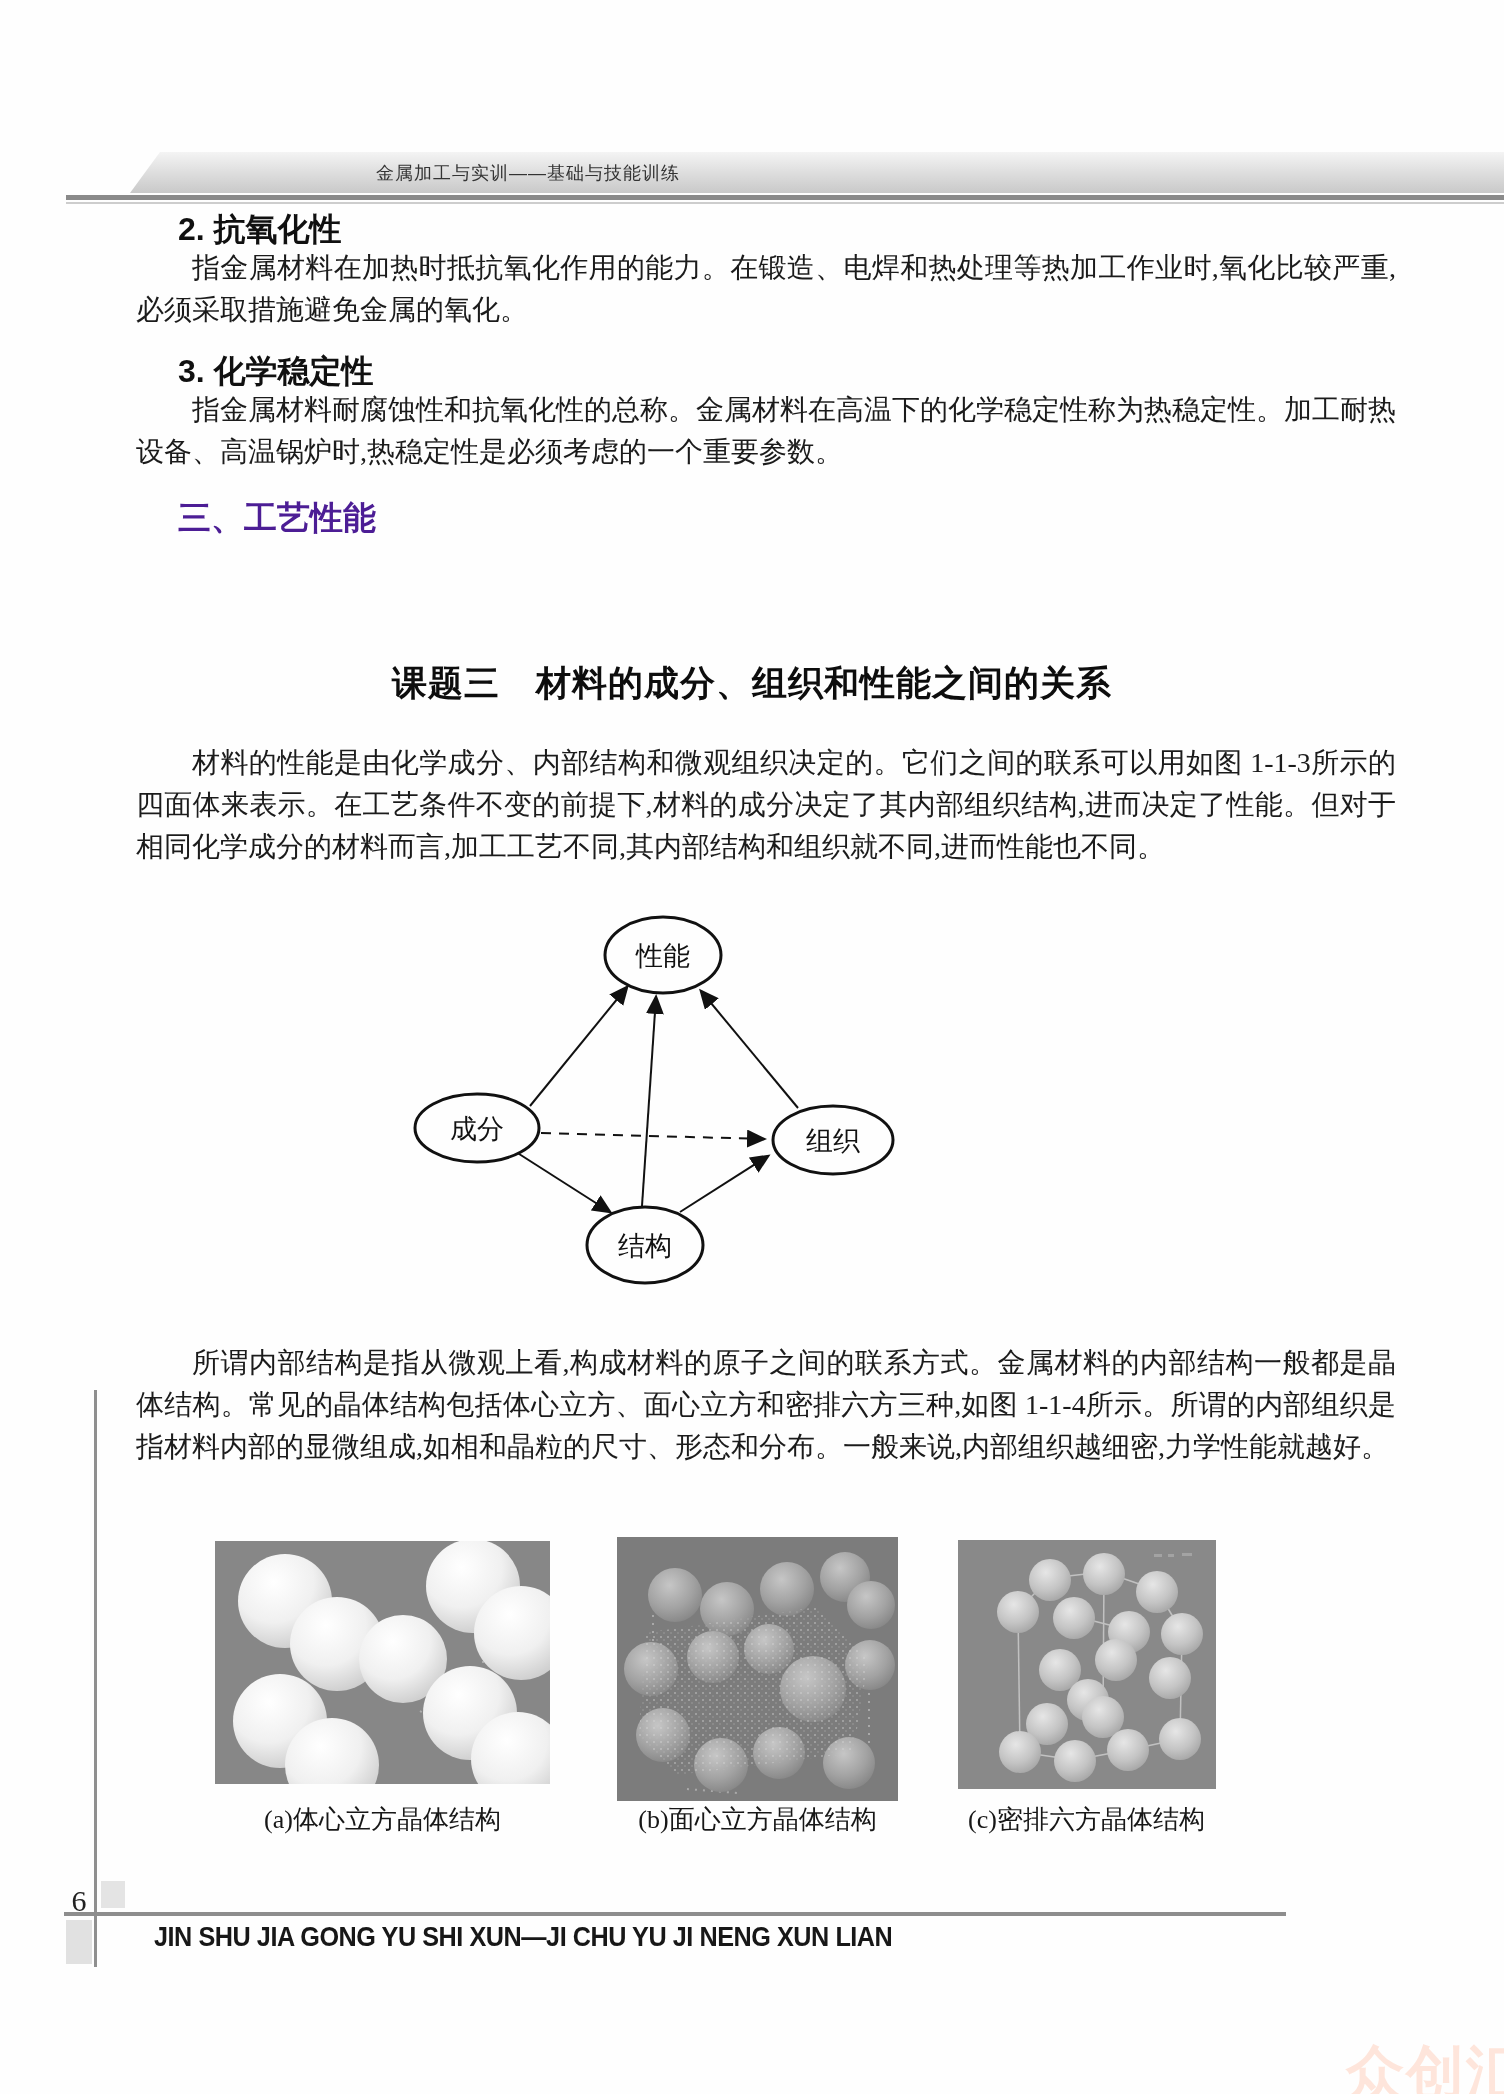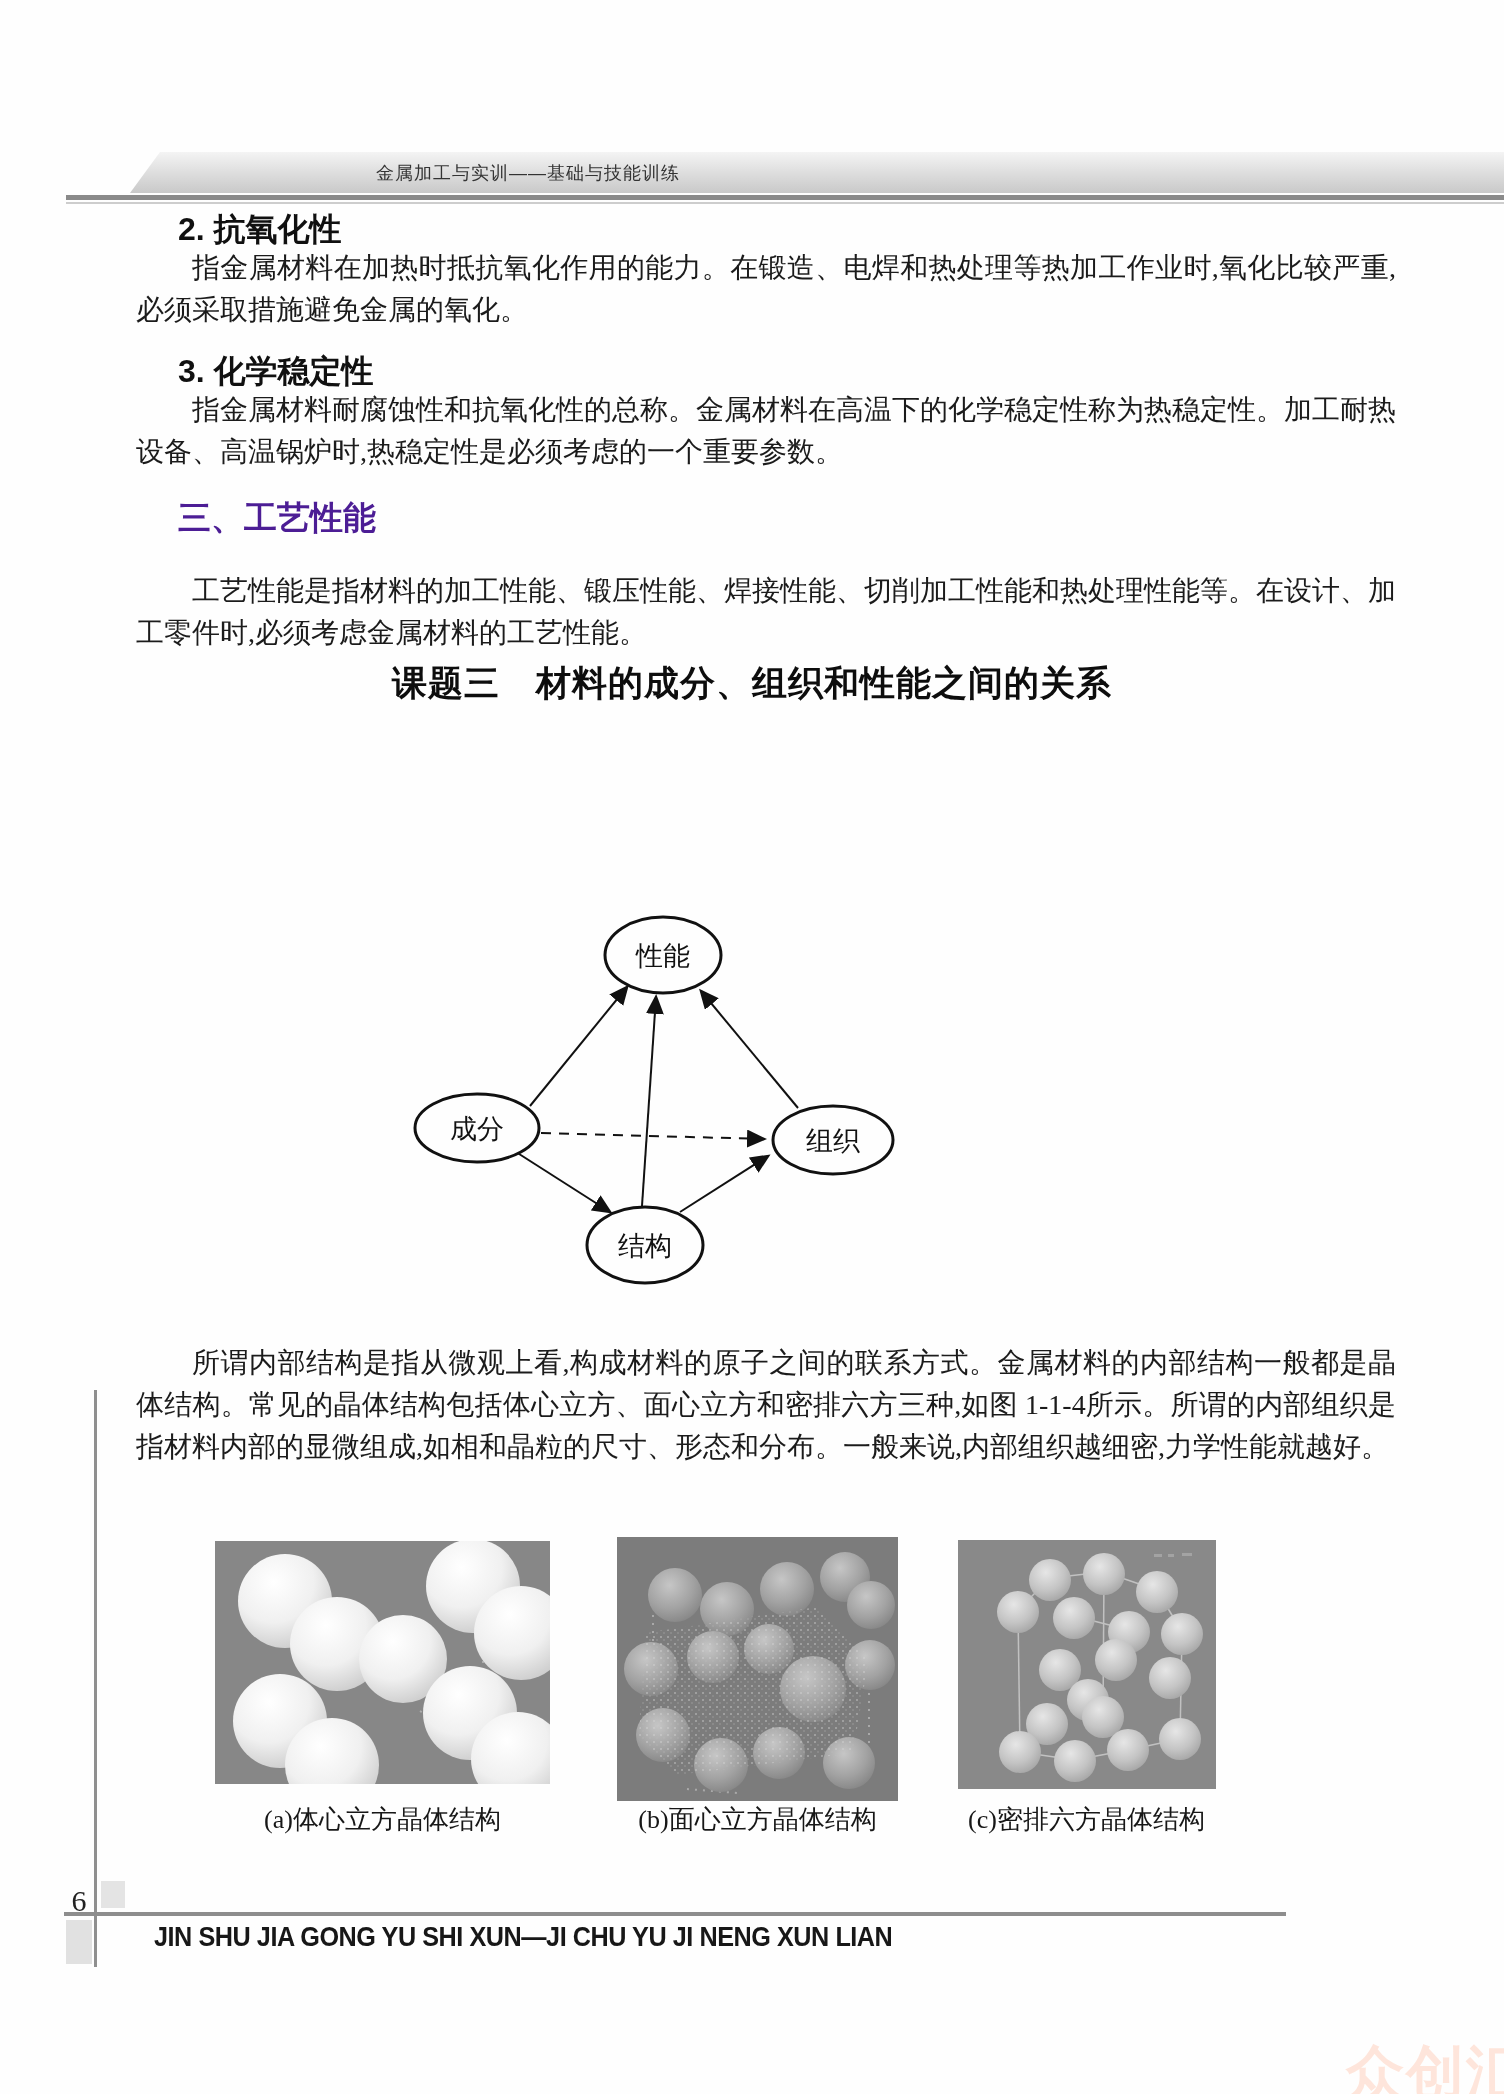--- a/index.html
+++ b/index.html
@@ -72,23 +72,23 @@
   <div class="header-rule-dark"></div>
   <div class="header-rule-light"></div>
 
   <div class="h-num" style="top:208px;">2. 抗氧化性</div>
   <div class="para" style="top:247px;">指金属材料在加热时抵抗氧化作用的能力。在锻造、电焊和热处理等热加工作业时,氧化比较严重,必须采取措施避免金属的氧化。</div>
 
   <div class="h-num" style="top:350px;">3. 化学稳定性</div>
   <div class="para" style="top:389px;">指金属材料耐腐蚀性和抗氧化性的总称。金属材料在高温下的化学稳定性称为热稳定性。加工耐热设备、高温锅炉时,热稳定性是必须考虑的一个重要参数。</div>
 
   <div class="h-big" style="top:496px;">三、工艺性能</div>
-  <div class="para" style="top:570px;">工艺性能是指材料的加工性能、锻压性能、焊接性能、切削加工性能和热处理性能等。在设计、加工零件时,必须考虑金属材料的工艺性能。</div>
 
   <div class="lesson-title">课题三　材料的成分、组织和性能之间的关系</div>
+  <div class="para" style="top:742px;">材料的性能是由化学成分、内部结构和微观组织决定的。它们之间的联系可以用如图 1-1-3所示的四面体来表示。在工艺条件不变的前提下,材料的成分决定了其内部组织结构,进而决定了性能。但对于相同化学成分的材料而言,加工工艺不同,其内部结构和组织就不同,进而性能也不同。</div>
 
   <svg style="position:absolute;left:360px;top:903px;" width="580" height="400" viewBox="360 903 580 400">
     <defs>
       <marker id="arrowhead" markerWidth="10" markerHeight="9" refX="8.5" refY="4.5" orient="auto">
         <path d="M0,0 L10,4.5 L0,9 Z" fill="#111"></path>
       </marker>
     </defs>
 
     <g stroke="#111" stroke-width="2">
       <line x1="530" y1="1106" x2="627" y2="987" marker-end="url(#arrowhead)"></line>

